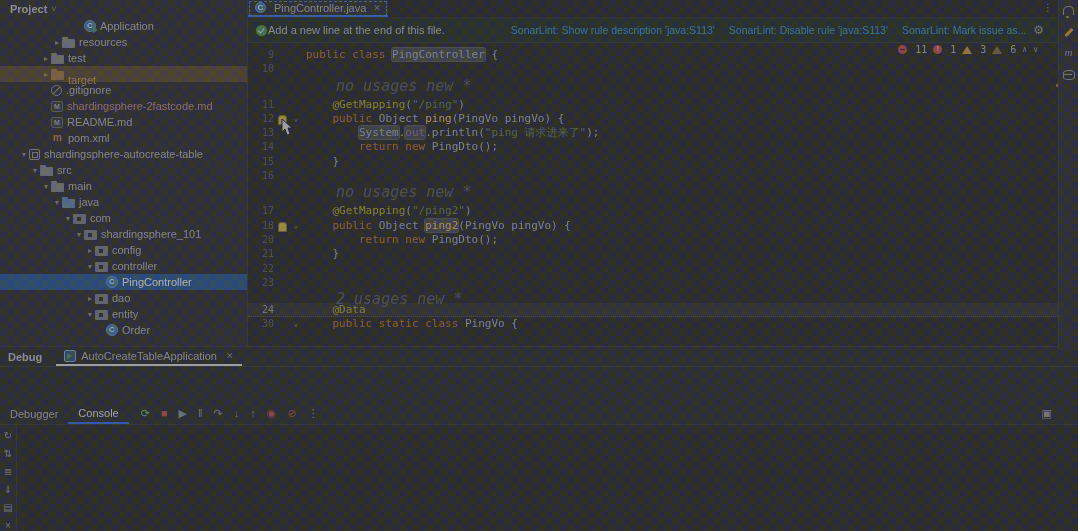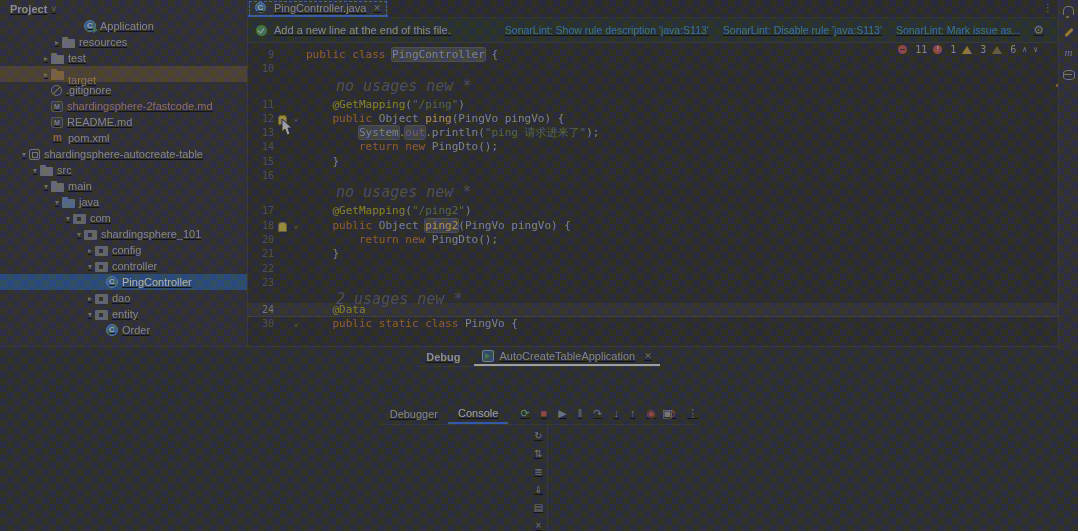--- a/index.html
+++ b/index.html
@@ -1,17 +1,17 @@
 <!DOCTYPE html>
 <html><head>
 <meta charset="utf-8">
 <style>
   html,body{margin:0;padding:0;width:1078px;height:531px;overflow:hidden;background:#2b2b2b;
     font-family:"Liberation Sans","DejaVu Sans",sans-serif;-webkit-font-smoothing:antialiased;}
-  .app{position:relative;width:1078px;height:531px;background:#5eead4;text-decoration:underline;}
+  .app{position:relative;width:1078px;height:531px;background:#5eead4;}
   
   .checker{position:fixed;inset:0;pointer-events:none;z-index:50;opacity:.40;
     background:repeating-conic-gradient(#2e2e62 0% 25%, #3c3c16 0% 50%) 0 0/14px 14px;}
   
   .top{display:flex;height:346px;border-bottom:1px solid #3c3f41;}
   
   .project{width:247px;min-width:247px;background:#2f3134;border-right:1px solid #3c3f41;
     font-size:11px;color:#bbbbbb;overflow:hidden;}
   .pj-head{height:18px;display:flex;align-items:center;padding-left:10px;gap:4px;color:#c5c8cc;font-weight:bold;}
   .pj-head .chev{font-weight:normal;color:#8c8f93;font-size:9px;}
@@ -40,21 +40,21 @@
   .tico.module::after{content:"";position:absolute;left:2px;top:2px;width:4px;height:4px;border:1px solid #9da0a8;}
   
   .editor{flex:1;display:flex;flex-direction:column;background:#2b2b2b;position:relative;min-width:0;}
   .tabbar{height:17px;display:flex;align-items:stretch;background:#27292a;border-bottom:1px solid #323537;position:relative;}
   .tab{display:flex;align-items:center;gap:4px;padding:0 7px;font-size:11px;color:#bbbbbb;background:#2f3234;
     outline:1px dashed #4a88c7;outline-offset:-2px;border-bottom:2px solid #3574f0;box-sizing:border-box;}
   .tab .tab-x{color:#8c8f93;font-size:9px;margin-left:3px;}
   .tab .tico.class{width:11px;height:11px;line-height:9px;}
   .tab-more{position:absolute;right:24px;top:2px;color:#8c8f93;font-size:10px;letter-spacing:1px;}
   .notif{height:24px;display:flex;align-items:center;background:#26332a;border-bottom:1px solid #3a3d3f;
-    padding:0 8px;font-size:11px;color:#bdc1c5;gap:7px;}
+    padding:0 8px;font-size:11px;color:#bdc1c5;gap:1px;}
   .ok-ico{width:11px;height:11px;border-radius:50%;background:#4f9e57;flex:none;position:relative;}
   .ok-ico::after{content:"";position:absolute;left:3px;top:2px;width:3px;height:5px;border:solid #eaf4ea;border-width:0 1.5px 1.5px 0;transform:rotate(40deg);}
   .sonar{margin-left:auto;display:flex;align-items:center;gap:14px;font-size:10.5px;white-space:nowrap;}
   .sonar a{color:#3da0d8;text-decoration:none;}
   .gear{color:#9da0a8;font-size:12px;margin:0 26px 0 6px;}
   .codewrap{flex:1;position:relative;overflow:hidden;font-family:"DejaVu Sans Mono","Liberation Mono",monospace;font-size:11px;}
   #code{position:absolute;left:0;top:5px;right:0;}
   .cl{display:flex;height:14.3px;line-height:14.3px;white-space:pre;}
   .cl.cur{background:#343437;border-bottom:1px dotted #5a5a50;box-sizing:border-box;}
   .gut{width:58px;flex:none;display:flex;color:#606366;font-size:10px;}
@@ -91,21 +91,21 @@
     display:flex;flex-direction:column;align-items:center;padding-top:4px;gap:12px;}
   .ico-bell{width:9px;height:8px;border:1.5px solid #9da0a8;border-bottom:none;border-radius:5px 5px 0 0;position:relative;margin-top:2px;}
   .ico-bell::after{content:"";position:absolute;left:2px;bottom:-3px;width:3px;height:2px;background:#9da0a8;border-radius:50%;}
   .ico-tool{width:10px;height:3px;background:#d1a23c;transform:rotate(-45deg);border-radius:1px;margin-top:4px;}
   .ico-m{color:#9da0a8;font-size:11px;font-style:italic;font-family:"Liberation Serif","DejaVu Serif",serif;}
   .ico-db{width:10px;height:8px;border:1px solid #9da0a8;border-radius:5px/3px;position:relative;}
   .ico-db::after{content:"";position:absolute;left:0;top:1px;width:8px;height:2px;border-bottom:1px solid #9da0a8;}
   
   .cursor{position:absolute;z-index:40;}
   
-  .debug{height:184px;display:flex;flex-direction:column;background:#2b2d2f;font-size:11px;color:#bbbbbb;align-items:center;}
+  .debug{height:184px;display:flex;flex-direction:column;background:#2b2d2f;font-size:11px;color:#bbbbbb;}
   .dbg-r1{height:24px;display:flex;align-items:center;border-bottom:1px solid #3a3d3f;}
   .dbg-title{font-weight:bold;padding:0 14px 0 8px;color:#c5c8cc;}
   .run-tab{height:100%;display:flex;align-items:center;gap:5px;padding:0 8px;border-bottom:2px solid #e5e5e5;box-sizing:border-box;color:#bbbbbb;}
   .run-ico{width:10px;height:10px;border:1px solid #8fb3d9;border-radius:2px;position:relative;background:#355a7a;}
   .run-ico::after{content:"";position:absolute;left:2px;top:2px;border-left:5px solid #57a64a;border-top:3px solid transparent;border-bottom:3px solid transparent;}
   .run-tab .tab-x{color:#8c8f93;font-size:9px;margin-left:4px;}
   .dbg-r2{height:26px;display:flex;align-items:center;border-bottom:1px solid #3a3d3f;position:relative;margin-top:36px;}
   .dbg-tab{padding:0 10px;height:100%;display:flex;align-items:center;box-sizing:border-box;}
   .dbg-tab.on{color:#e8e8e8;border-bottom:2px solid #3574f0;}
   .dbg-icons{display:flex;align-items:center;gap:11px;margin-left:12px;}

